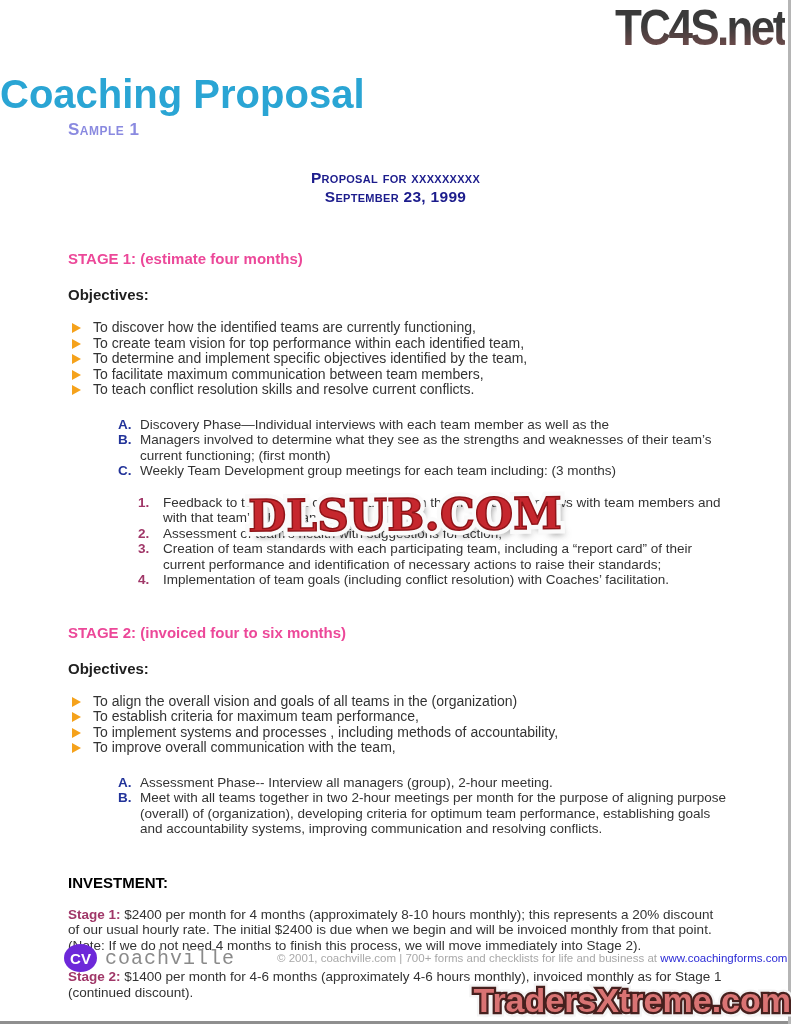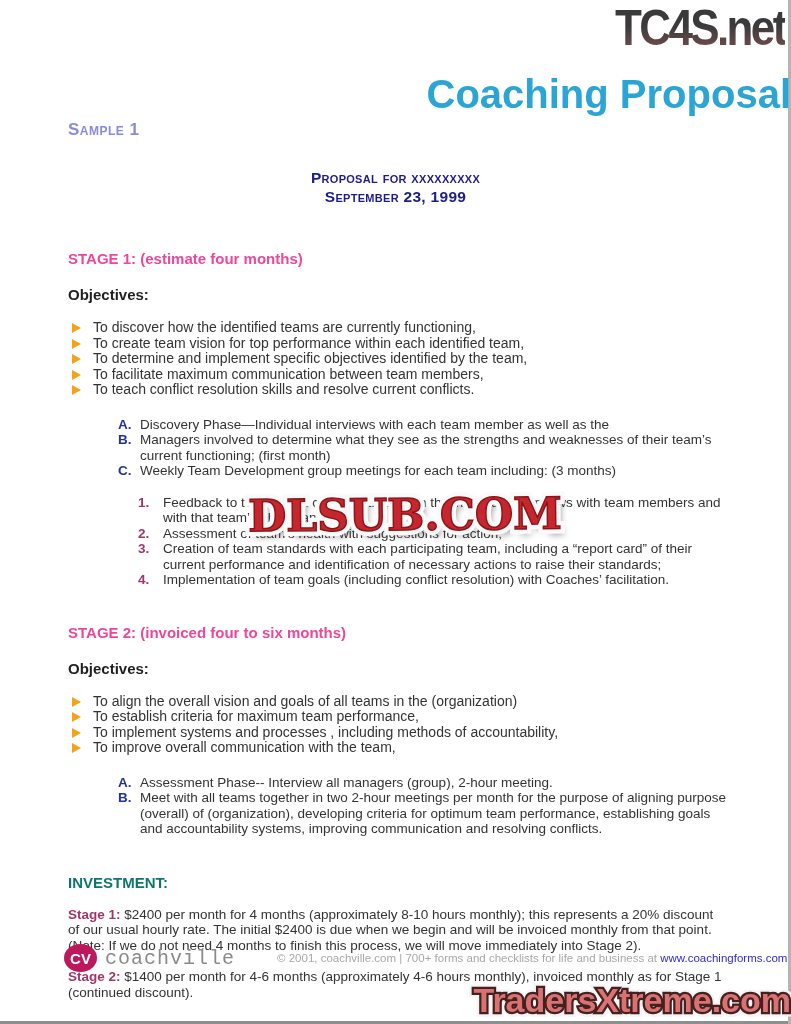--- a/index.html
+++ b/index.html
@@ -21,21 +21,21 @@
     transform:scaleX(0.88); transform-origin:right top;
     background:linear-gradient(#3a3a3a 45%, #7c5050 95%);
     -webkit-background-clip:text; background-clip:text;
     color:transparent;
     line-height:56px;
   }
 
   
   .title {
     margin:0; padding-top:72px;
-    text-align:right;
+    text-align:left;
     font-size:40px; font-weight:bold;
     color:#2aa5d4; line-height:44px;
     letter-spacing:0px;
   }
   .sample {
     margin:4px 0 0 68px;
     font-variant:small-caps; font-weight:bold;
     font-size:17px; color:#8a8ae0; letter-spacing:0.5px;
   }
   .proposal-block { text-align:center; margin-top:28px; }
@@ -50,21 +50,21 @@
     margin:44px 0 0 68px;
     color:#ec4899; font-weight:bold; font-size:15px;
   }
   .stage-heading.s2 { margin-top:36px; }
   .objectives {
     margin:19px 0 0 68px;
     font-weight:bold; font-size:15px; color:#1f1f1f;
   }
   .invest-heading {
     margin:37px 0 0 68px;
-    color:#0f766e; font-weight:bold; font-size:15px;
+    color:#000000; font-weight:bold; font-size:15px;
   }
 
   
   .bullet-list { margin:17px 64px 0 68px; }
   .bullet-item { position:relative; padding-left:25px; font-size:14px; line-height:15.5px; }
   .tri {
     position:absolute; left:4px; top:3px;
     width:0; height:0;
     border-left:9px solid #f5a21b;
     border-top:5px solid transparent;
@@ -84,21 +84,21 @@
   }
   .invest-para .plum { color:#a03768; font-weight:bold; }
 
   
   .footer {
     position:absolute; left:64px; right:80px; top:944px;
     display:flex; align-items:center;
   }
   .cv-badge {
     width:33px; height:28px; border-radius:50%;
-    background:#be185d; color:#ffffff;
+    background:#6d28d9; color:#ffffff;
     font-weight:bold; font-size:15px;
     display:flex; align-items:center; justify-content:center;
     flex:0 0 auto;
   }
   .cv-name {
     margin-left:8px;
     font-family:"Liberation Mono", monospace;
     font-size:20px; color:#8a8a8a; letter-spacing:1px;
   }
   .copyright {

